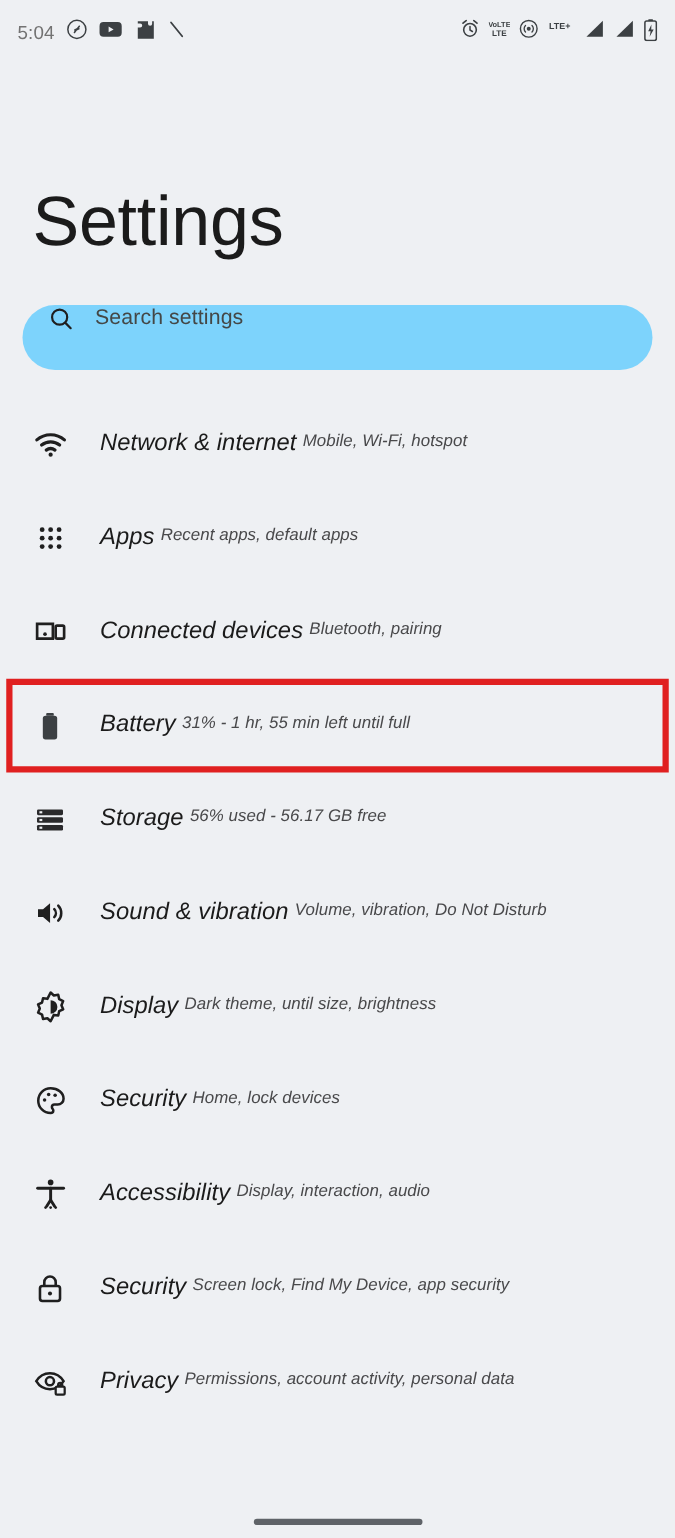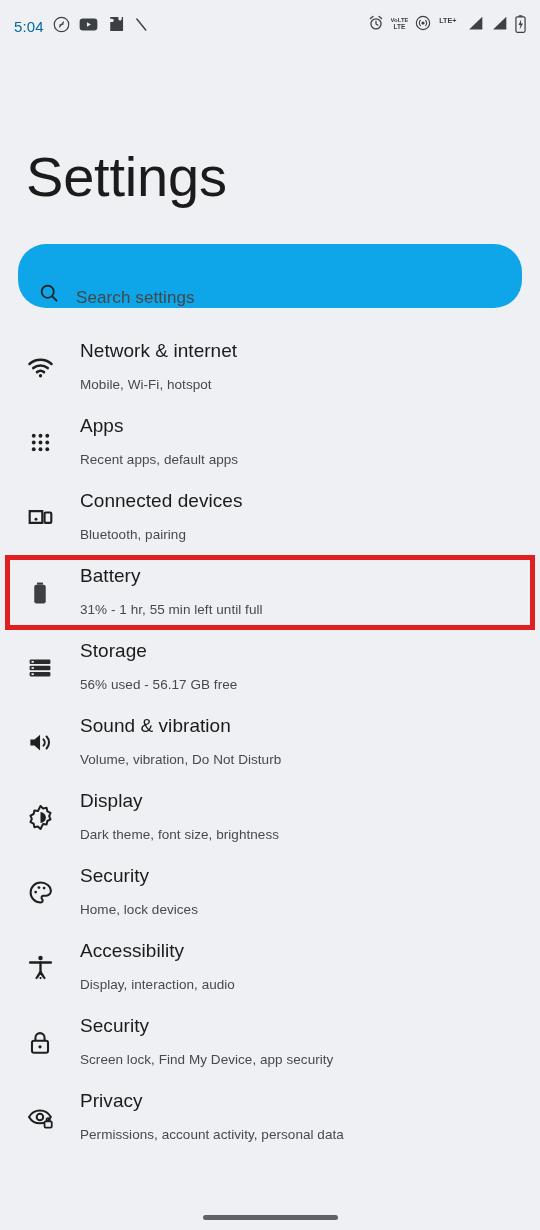--- a/index.html
+++ b/index.html
@@ -26,21 +26,21 @@
     padding: 0 14px 0 14px;
   }
   .status-left {
     display: flex;
     align-items: center;
     gap: 9px;
   }
   .status-time {
     font-size: 15px;
     font-weight: 500;
-    color: #0369a1;
+    color: #737373;
     letter-spacing: 0.1px;
   }
   .status-right {
     display: flex;
     align-items: flex-start;
     gap: 7px;
   }
   .sicon { display: block; }
 
   
@@ -49,25 +49,25 @@
     font-weight: 400;
     color: #1b1b1b;
     padding: 97px 0 0 26px;
     letter-spacing: -0.2px;
     line-height: 1;
   }
 
   
   .search-wrap { padding: 39px 18px 0 18px; }
   .search-bar {
-    height: 64px;
-    background: #0ea5e9;
+    height: 52px;
+    background: #7dd3fc;
     border-radius: 28px;
     display: flex;
-    align-items: flex-end;
+    align-items: flex-start;
     padding-left: 20px;
     gap: 16px;
   }
   .search-placeholder {
     font-size: 17px;
     color: #444746;
     letter-spacing: 0.1px;
   }
 
   
@@ -82,21 +82,21 @@
     padding: 0 20px 0 20px;
   }
   .row-icon {
     width: 40px;
     min-width: 40px;
     display: flex;
     align-items: center;
     justify-content: center;
     margin-right: 20px;
   }
-  .row-text { display: flex; flex-direction: column; gap: 15px; }
+  .row-text { display: flex; flex-direction: row; gap: 5px; font-style: italic; }
   .row-title {
     font-size: 19px;
     font-weight: 400;
     color: #1b1b1b;
     line-height: 1.1;
     letter-spacing: 0.05px;
   }
   .row-sub {
     font-size: 13.5px;
     color: #49494b;
@@ -337,21 +337,21 @@
 
   <div class="row">
     <span class="row-icon">
       <svg width="27" height="27" viewBox="0 0 24 24">
         <path d="M12 1.8l2.3 2.1 3.1-.5.7 3.1 2.8 1.4-1.2 2.9 1.2 2.9-2.8 1.4-.7 3.1-3.1-.5L12 22.2l-2.3-2.1-3.1.5-.7-3.1-2.8-1.4 1.2-2.9-1.2-2.9 2.8-1.4.7-3.1 3.1.5z" fill="none" stroke="#1f1f1f" stroke-width="1.8" stroke-linejoin="round"></path>
         <path d="M12 7.2a4.8 4.8 0 010 9.6z" fill="#1f1f1f"></path>
       </svg>
     </span>
     <span class="row-text">
       <span class="row-title">Display</span>
-      <span class="row-sub">Dark theme, font size, brightness</span>
+      <span class="row-sub">Dark theme, until size, brightness</span>
     </span>
   </div>
 
   <div class="row">
     <span class="row-icon">
       <svg width="27" height="27" viewBox="0 0 24 24">
         <path d="M12 3.2a8.8 8.8 0 000 17.6c1.1 0 1.9-.8 1.9-1.8 0-.5-.2-.9-.5-1.2-.3-.3-.5-.7-.5-1.2 0-1 .8-1.8 1.9-1.8h2.2a4.2 4.2 0 004.2-4.2c0-4.1-4.1-7.4-9.2-7.4z" fill="none" stroke="#1f1f1f" stroke-width="1.8"></path>
         <circle cx="7.7" cy="11.6" r="1.25" fill="#1f1f1f"></circle>
         <circle cx="10.6" cy="7.6" r="1.25" fill="#1f1f1f"></circle>
         <circle cx="15.2" cy="8.1" r="1.25" fill="#1f1f1f"></circle>

